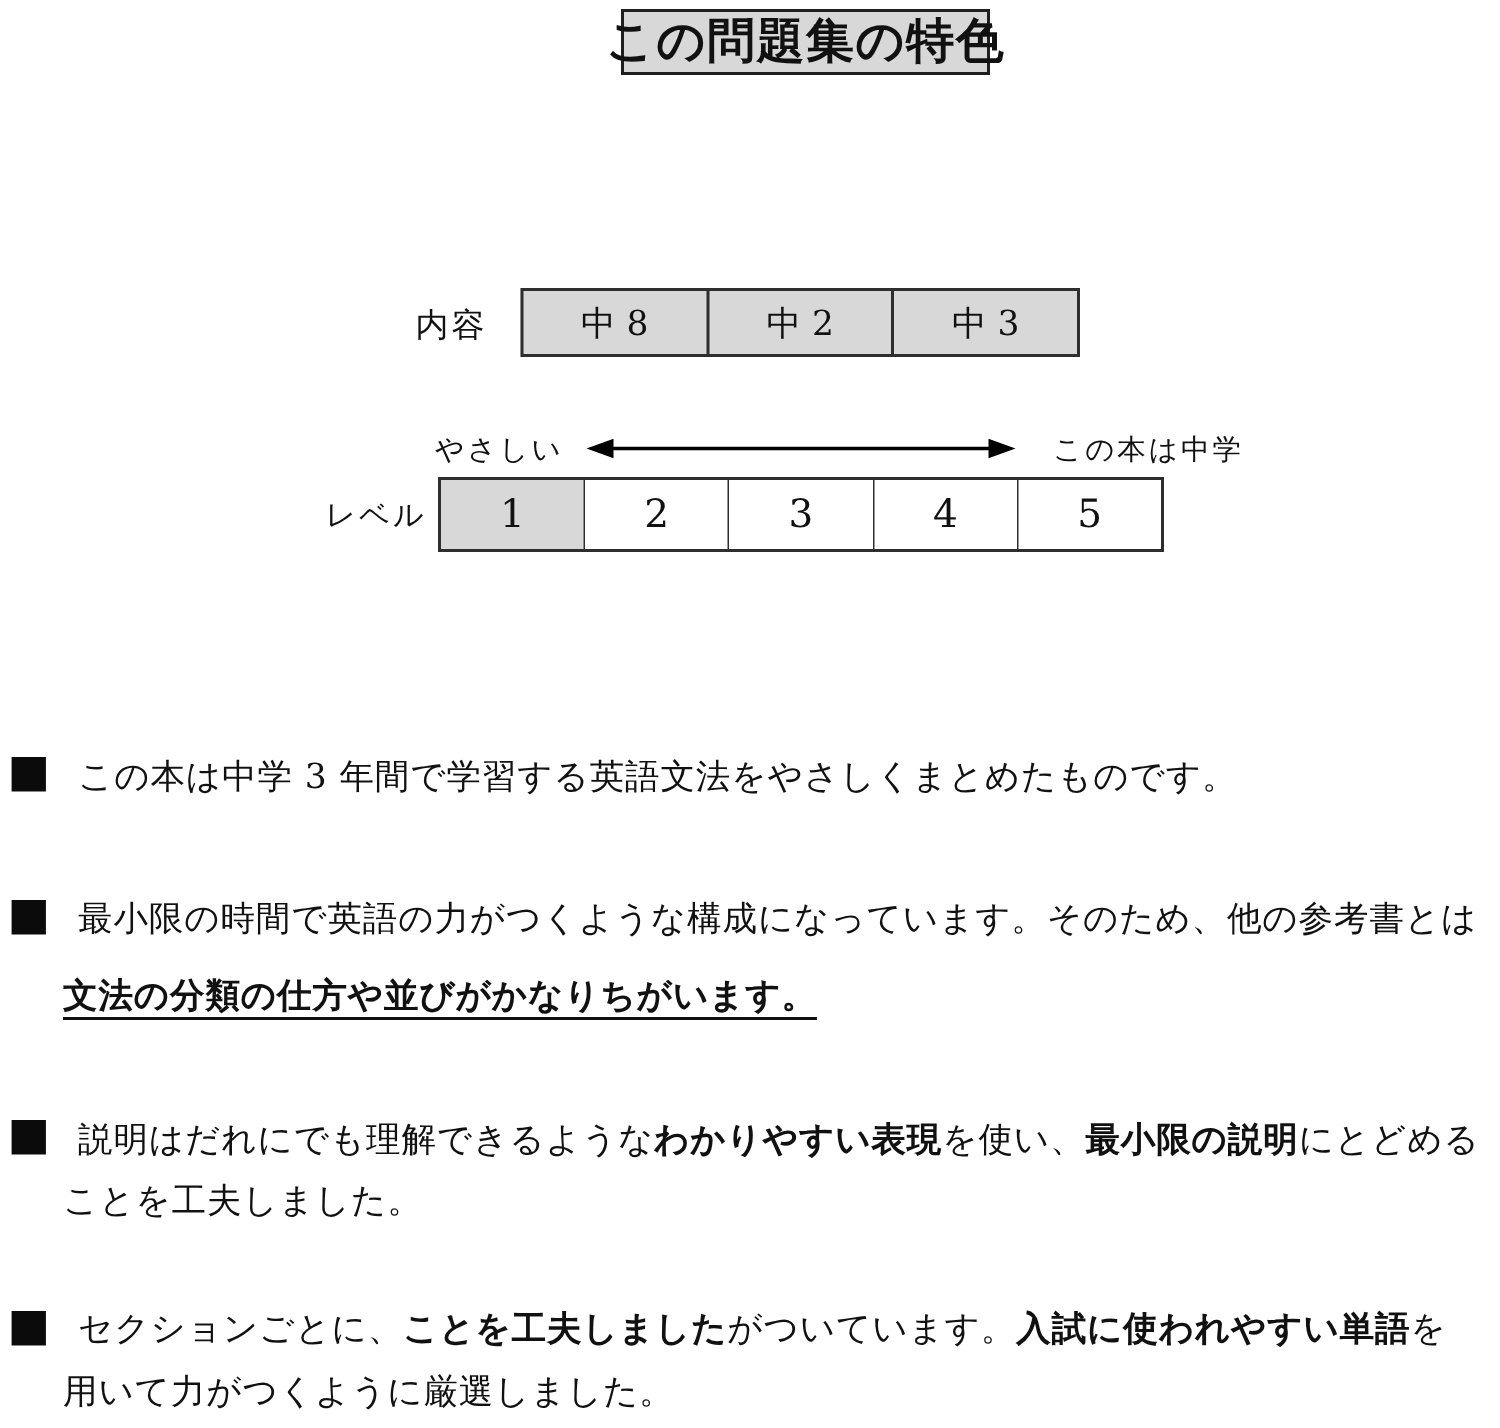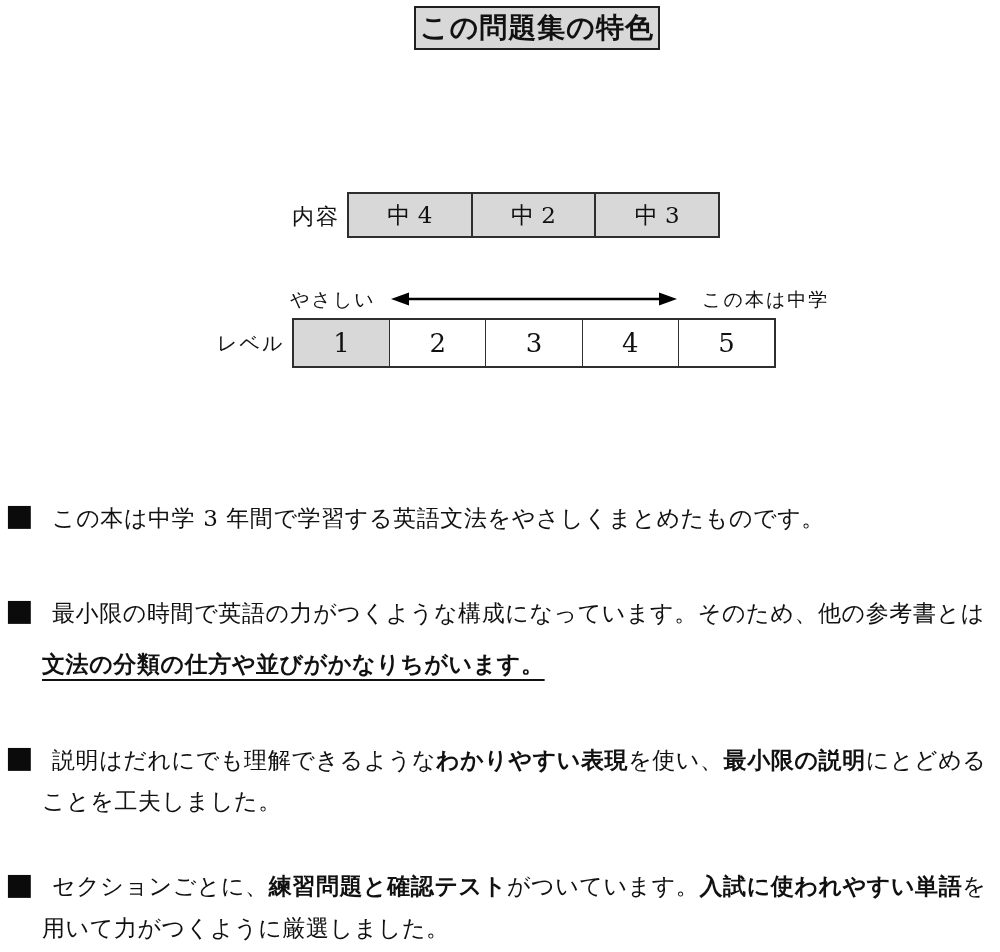--- a/index.html
+++ b/index.html
@@ -12,23 +12,23 @@
     position:relative;width:1000px;height:952px;background:#ffffff;
     font-family:"DejaVu Serif","Liberation Serif",serif;color:var(--text);
     overflow:hidden;
   }
   
   .title-box{
     position:absolute;left:414px;top:6px;width:246px;height:44px;
     background:var(--cell-fill);border:2px solid #1f1f1f;box-sizing:border-box;
     display:flex;align-items:center;justify-content:center;
   }
-  .title-box span{font-size:28px;font-weight:600;letter-spacing:1px;white-space:nowrap;}
+  .title-box span{font-size:32px;font-weight:600;letter-spacing:1px;white-space:nowrap;}
   
-  .content-label{position:absolute;left:292px;top:202px;font-size:22px;letter-spacing:2px;}
+  .content-label{position:absolute;left:277px;top:202px;font-size:22px;letter-spacing:2px;}
   .table{position:absolute;display:flex;border:2px solid var(--border);box-sizing:border-box;}
   .content-table{left:347px;top:192px;width:373px;height:46px;background:var(--cell-fill);}
   .content-table .cell{font-size:23px;border-left:2px solid var(--border);}
   .cell{flex:1;display:flex;align-items:center;justify-content:center;white-space:nowrap;}
   .cell:first-child{border-left:none !important;}
   
   .easy-label{position:absolute;left:290px;top:287px;font-size:19px;letter-spacing:2px;}
   .hard-label{position:absolute;left:702px;top:287px;font-size:19px;letter-spacing:2px;}
   .arrow-svg{position:absolute;left:390px;top:291px;}
   .level-label{position:absolute;left:217px;top:330px;font-size:20px;letter-spacing:2px;}
@@ -56,21 +56,21 @@
 <body>
 
 <div class="page">
 
   <div class="title-box">
     <span>この問題集の特色</span>
   </div>
 
   <span class="content-label">内容</span>
   <div class="table content-table">
-      <div class="cell">中 4</div>
+      <div class="cell">中 8</div>
       <div class="cell">中 2</div>
       <div class="cell">中 3</div>
     </div>
 
   <span class="easy-label">やさしい</span>
   <span class="hard-label">この本は中学</span>
 
   <svg class="arrow-svg" width="288" height="16" viewBox="0 0 288 16">
     <line x1="15" y1="8" x2="273" y2="8" stroke="#000000" stroke-width="2.4"></line>
     <polygon points="1,8 19,1.5 19,14.5" fill="#000000"></polygon>
@@ -91,16 +91,16 @@
 
   <span class="bullet-marker m2">■</span>
   <div class="bline l2b"><span class="b u">文法の分類の仕方や並びがかなりちがいます。</span></div>
   <div class="bline l2a"><span>最小限の時間で英語の力がつくような構成になっています。そのため、他の参考書とは</span></div>
 
   <span class="bullet-marker m3">■</span>
   <div class="bline l3b"><span>ことを工夫しました。</span></div>
   <div class="bline l3a"><span>説明はだれにでも理解できるような</span><span class="b">わかりやすい表現</span><span>を使い、</span><span class="b">最小限の説明</span><span>にとどめる</span></div>
 
   <span class="bullet-marker m4">■</span>
-  <div class="bline l4a"><span>セクションごとに、</span><span class="b">練習問題と確認テスト</span><span>がついています。</span><span class="b">入試に使われやすい単語</span><span>を</span></div>
+  <div class="bline l4a"><span>セクションごとに、</span><span class="b">ことを工夫しました</span><span>がついています。</span><span class="b">入試に使われやすい単語</span><span>を</span></div>
   <div class="bline l4b"><span>用いて力がつくように厳選しました。</span></div>
 
 </div>
 
 </body></html>

